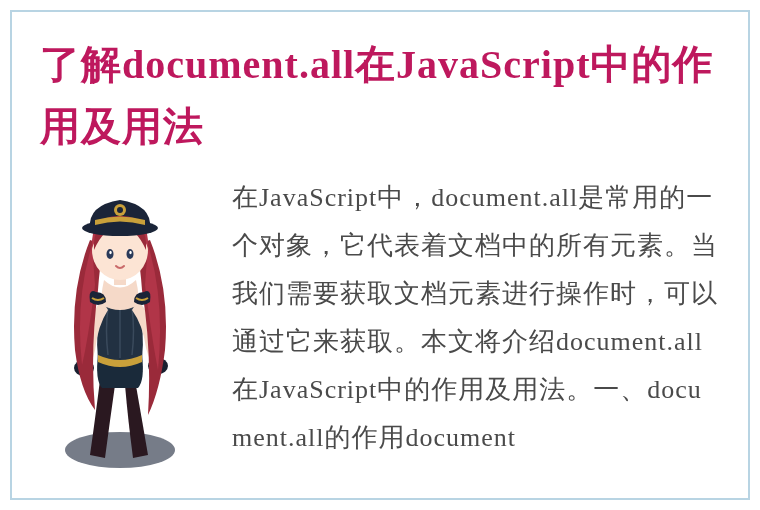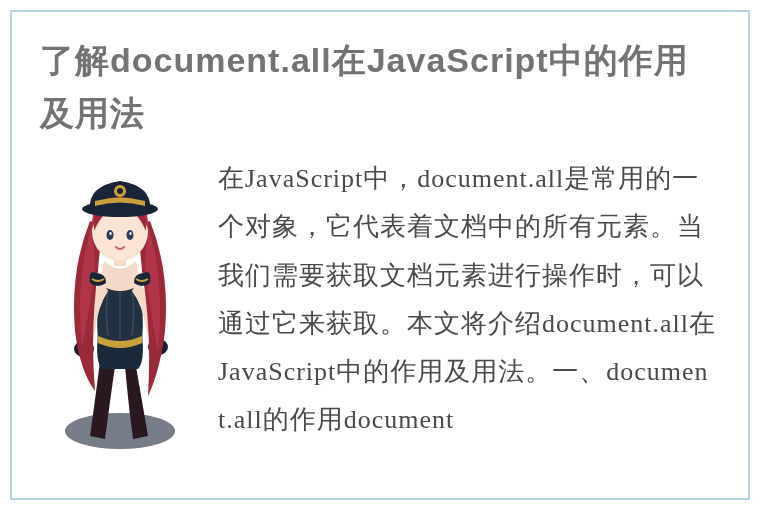--- a/index.html
+++ b/index.html
@@ -12,31 +12,31 @@
     overflow: hidden;
   }
   .card {
     width: 100%;
     height: 100%;
     border: 2px solid #b8d4e3;
     padding: 22px 28px 18px 28px;
     position: relative;
   }
   .title {
-    font-family: Liberation Sans, sans-serif;
-    font-size: 34px;
-    color: #737373;
+    font-family: Liberation Serif, serif;
+    font-size: 40px;
+    color: #be185d;
     line-height: 1.55;
     letter-spacing: 1px;
     margin-bottom: 12px;
   }
   .content-row {
     display: flex;
     align-items: flex-start;
-    gap: 18px;
+    gap: 32px;
   }
   .avatar {
     flex: 0 0 160px;
     width: 160px;
     height: 320px;
     position: relative;
   }
   .avatar svg { width: 100%; height: 100%; display: block; }
   .body-text {
     flex: 1;

